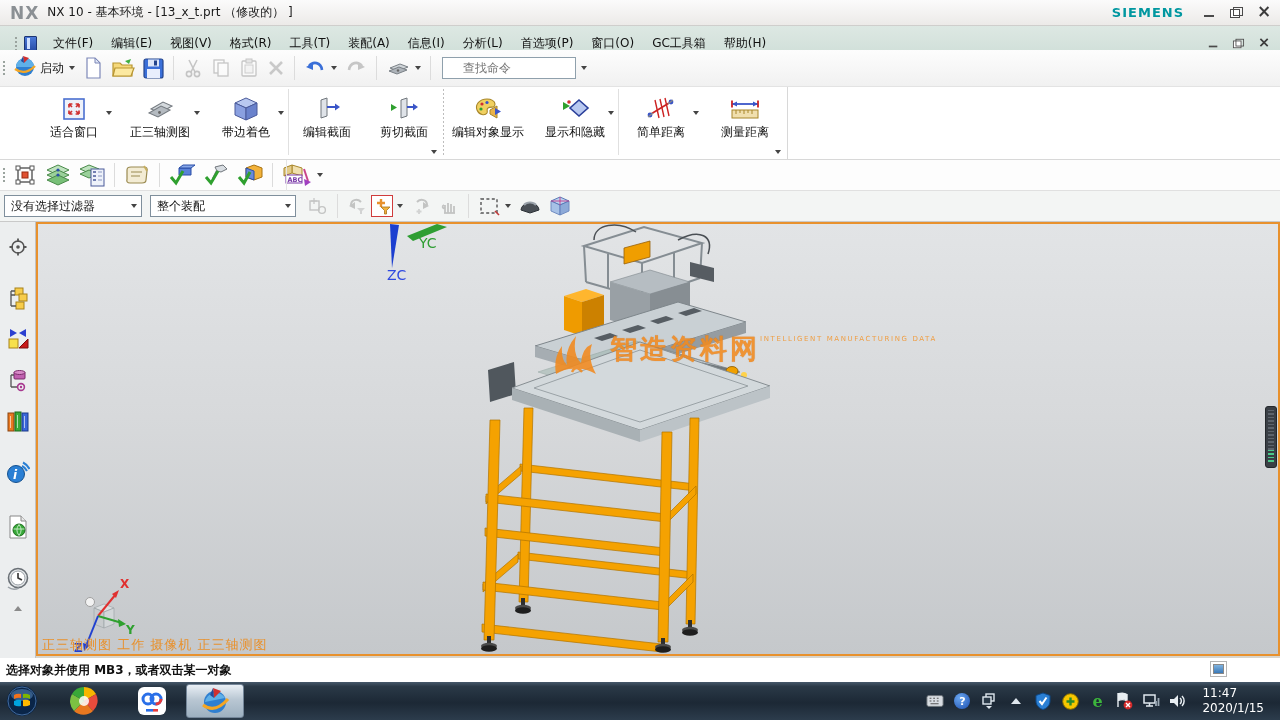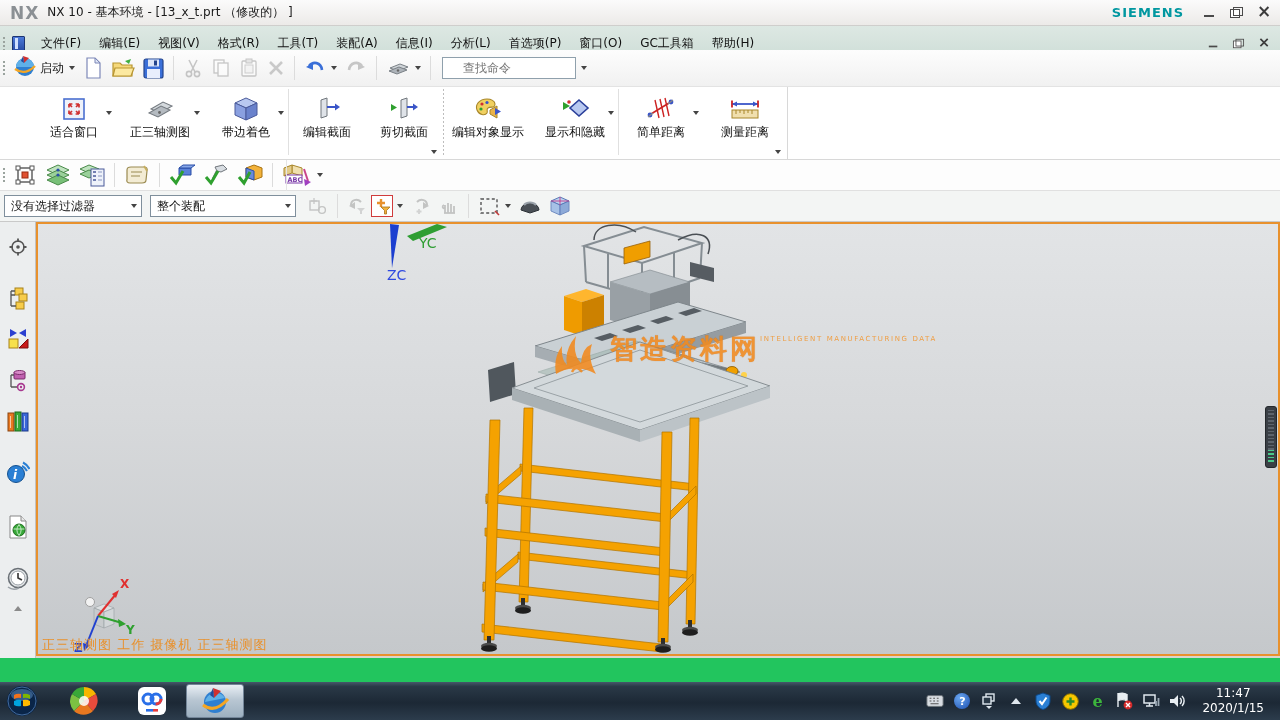--- a/index.html
+++ b/index.html
@@ -17,21 +17,21 @@
   .winbtns { display:flex; gap:14px; align-items:center; }
   .wb { width:13px; height:11px; position:relative; cursor:default; }
   .wb-min::after { content:""; position:absolute; left:1px; bottom:1px; width:10px; height:2px; background:#4a4a4a; }
   .wb-restore::before { content:""; position:absolute; left:0; bottom:0; width:8px; height:7px; border:1.5px solid #4a4a4a; background:#fff; }
   .wb-restore::after { content:""; position:absolute; left:3px; top:0; width:8px; height:7px; border:1.5px solid #4a4a4a; }
   .wb-close::after { content:"×"; position:absolute; left:0; top:-6px; font-size:17px; font-weight:bold; color:#3c3c3c; }
   .winbtns.small .wb { transform:scale(.85); }
 
   
   .menubar { position:absolute; left:0; top:26px; width:1280px; height:36px;
-    background:linear-gradient(#dde8e3,#cdddd6); display:flex; align-items:center; border-bottom:1px solid #b9c7c1; }
+    background:linear-gradient(#dde8e3,#cdddd6); display:flex; align-items:center; border-bottom:1px solid #b9c7c1;padding-left:12px; }
   .grip { width:4px; height:16px; margin:0 3px 0 2px;
     background-image:radial-gradient(circle,#9aa39e 32%,transparent 36%); background-size:4px 4px; }
   .menu-doc-icon { width:13px; height:15px; margin:0 7px 0 3px; position:relative; }
   .menu-doc-icon::before { content:""; position:absolute; inset:0; background:linear-gradient(#4b79d8,#2a4fa8); border:1px solid #1c3573; border-radius:1px; }
   .menu-doc-icon::after { content:""; position:absolute; left:3px; top:2px; width:3px; height:11px; background:#cfe0ff; }
   .menu-item { font-size:12px; color:#111; padding:3px 9px; cursor:default; white-space:nowrap; }
   .menubar .winbtns { margin-left:auto; padding-right:10px; gap:12px; }
 
   
   .toolbar1 { position:absolute; left:0; top:50px; width:1280px; height:37px;
@@ -94,21 +94,21 @@
 
   
   .taskbar { position:absolute; left:0; top:682px; width:1280px; height:38px;
     background:linear-gradient(#46586a 0%,#2a3947 12%,#1c2835 55%,#2c3c4c 100%); display:flex; align-items:center; }
   .tb-app { width:44px; height:38px; display:flex; align-items:center; justify-content:center; cursor:default; }
   .nx-task { width:58px; height:34px; margin-left:12px; border:1px solid #748699; border-radius:3px;
     background:linear-gradient(#e9eff5,#b9c7d3 45%,#9db0c0); display:flex; align-items:center; justify-content:center; }
   .tray { margin-left:auto; display:flex; align-items:center; gap:9px; padding-right:8px; }
   .tray-ic { display:flex; align-items:center; justify-content:center; width:18px; height:18px; cursor:default; }
   .tray-up { width:0; height:0; border-left:5px solid transparent; border-right:5px solid transparent; border-bottom:6px solid #dfe7ee; }
-  .clock { color:#fff; font-size:12px; text-align:center; line-height:15px; padding:0 8px 0 6px; cursor:default; }
+  .clock { color:#fff; font-size:12px; text-align:left; line-height:15px; padding:0 8px 0 6px; cursor:default; }
   .q-help { width:16px; height:16px; border-radius:50%; background:radial-gradient(circle at 35% 30%,#6aa7f0,#1c4fb0); color:#fff; font-size:11px; font-weight:bold; display:flex; align-items:center; justify-content:center; }
   .green-e { color:#3cb53c; font-weight:bold; font-size:16px; font-family:"DejaVu Serif",serif; }
 </style>
 </head>
 <body>
 
 <div class="screen">
 
   <div class="titlebar">
     <span class="nx-logo">NX</span>
@@ -679,20 +679,24 @@
       </div>
 
       <div class="viewtext">正三轴测图 工作 摄像机 正三轴测图</div>
       <div class="clipslider">
         <div class="stripes"></div>
         <div class="greens"></div>
       </div>
     </div>
   </div>
 
+  <div class="statusbar">
+    <span class="status-msg">选择对象并使用 MB3，或者双击某一对象</span>
+    <div class="status-icon"></div>
+  </div>
 
   <div class="taskbar">
     <div class="tb-app">
       <svg width="32" height="32" viewBox="0 0 32 32">
         <circle cx="16" cy="16" r="15" fill="#0a2548"></circle>
         <circle cx="16" cy="16" r="14" fill="none" stroke="#5a88c0" stroke-width="1" opacity=".7"></circle>
         <ellipse cx="16" cy="10" rx="11" ry="6" fill="#6aa0d8" opacity=".45"></ellipse>
         <path d="M8 14 Q12 12 15 13 L15 9 Q11 8 8 10 Z" fill="#f2711c"></path>
         <path d="M17 13 Q21 12 24 14 L24 10 Q20 8 17 9 Z" fill="#7db700"></path>
         <path d="M8 16 Q12 14 15 15 L15 21 Q11 22 8 20 Z" fill="#00a3e0"></path>

